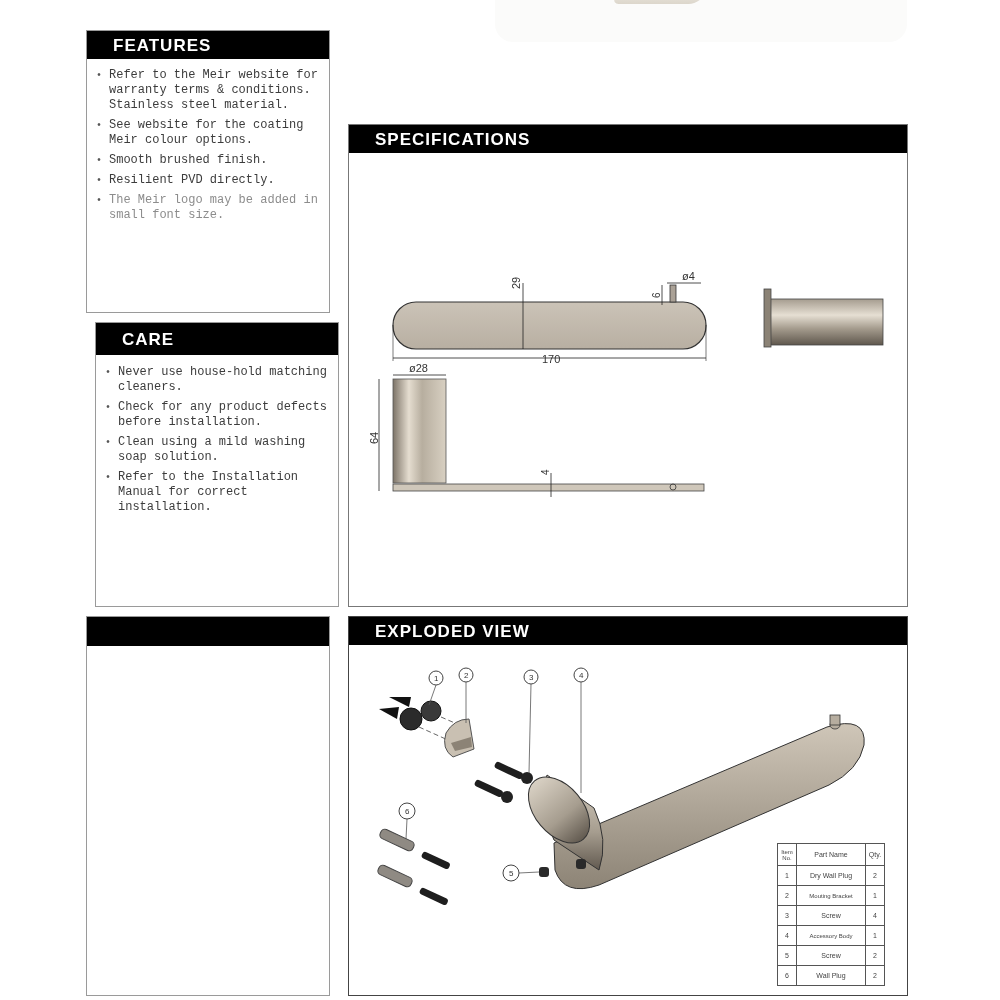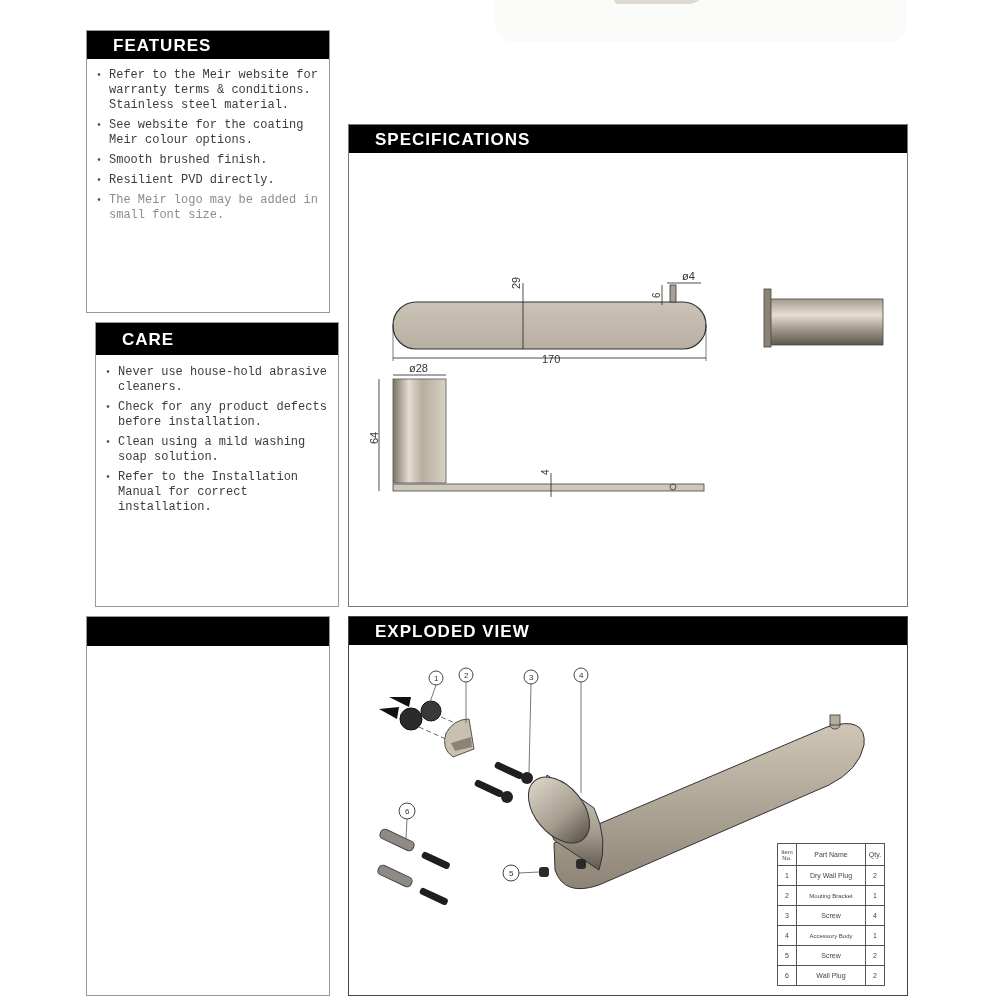--- a/index.html
+++ b/index.html
@@ -37,21 +37,21 @@
     <li>See website for the coating Meir colour options.</li>
     <li>Smooth brushed finish.</li>
     <li>Resilient PVD directly.</li>
     <li class="faded">The Meir logo may be added in small font size.</li>
   </ul>
 </div>
 
 <div class="panel" style="left:86px; top:322px; width:244px; height:285px;margin-left:9px;">
   <div class="panel-head" style="height:32px; line-height:33px;">CARE</div>
   <ul class="bullets care" style="margin-top:10px;">
-    <li>Never use house-hold abrasive cleaners.</li>
+    <li>Never use house-hold matching cleaners.</li>
     <li>Check for any product defects before installation.</li>
     <li>Clean using a mild washing soap solution.</li>
     <li>Refer to the Installation Manual for correct installation.</li>
   </ul>
 </div>
 
 <div class="panel" style="left:86px; top:616px; width:244px; height:380px;">
   <div class="panel-head" style="height:29px;"></div>
 </div>
 

